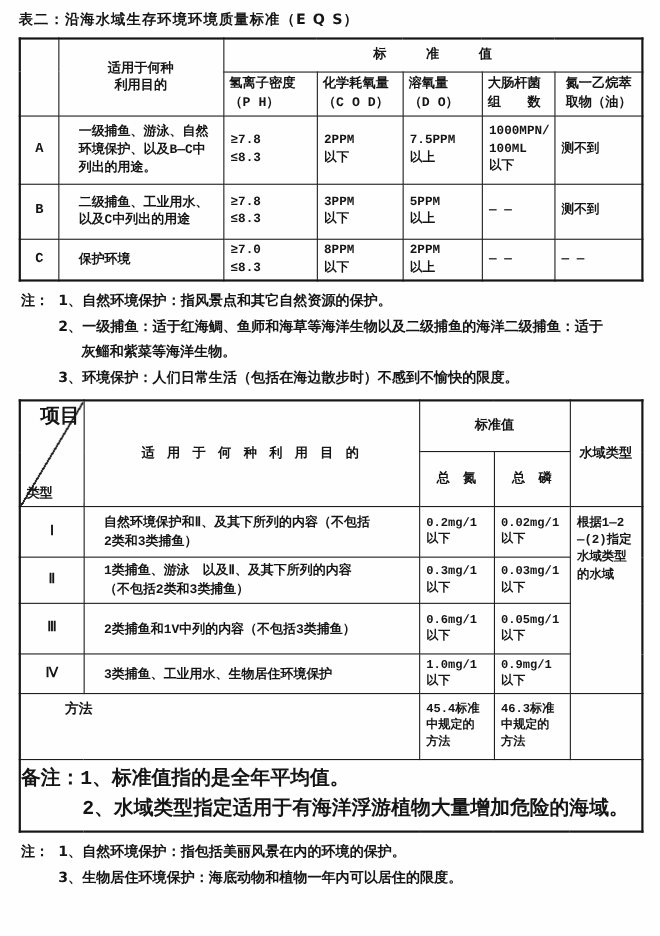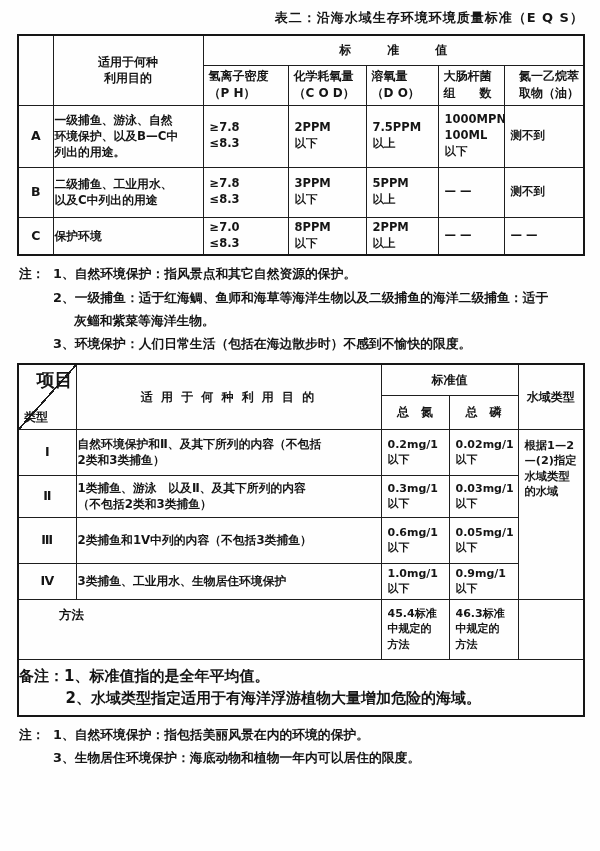--- a/index.html
+++ b/index.html
@@ -6,62 +6,62 @@
   body{
     width:600px;height:851px;
     background:#fefefe;
     color:#151515;
     font-family:"DejaVu Sans","Liberation Sans",sans-serif;
     font-weight:700;
     -webkit-font-smoothing:antialiased;
   }
   .doc{padding:5px 16px 0 17px;}
   .tbl-title{
-    text-align:right;
+    text-align:left;
     font-size:13px;
     letter-spacing:1px;
     margin:4px 0 7px 0;
     white-space:pre-wrap;
   }
   table{
     border-collapse:collapse;
     table-layout:fixed;
     width:566px;
   }
   td{
     border:1.6px solid #1e1e1e;
     padding:2px 4px;
     vertical-align:middle;
     font-size:11.5px;
     line-height:1.38;
     white-space:pre-wrap;
     overflow:hidden;
   }
-  .outer{border:2px solid #161616;}
+  .outer{border:2px solid #161616;font-family:Liberation Mono, monospace;}
   .c{text-align:center;}
   .lab{text-align:center;font-size:12.5px;}
   .hdr{text-align:center;font-size:12px;}
   .val{padding-left:6px;}
-  .purpose{padding-left:1px;font-size:11.8px;}
+  .purpose{padding-left:18px;font-size:11.8px;}
   
   .diag{
     position:relative;
     padding:0;
     background:
       linear-gradient(to bottom right,
         transparent calc(50% - 0.9px),
         #1e1e1e calc(50% - 0.9px),
         #1e1e1e calc(50% + 0.9px),
         transparent calc(50% + 0.9px));
   }
   .diag .tr{position:absolute;top:3px;right:3px;font-size:18px;}
   .diag .bl{position:absolute;bottom:3px;left:5px;font-size:12px;}
   .method-label{padding-left:40px;font-size:12.5px;}
   .remark-cell{
-    font-size:15px;
+    font-size:18px;
     padding:5px 8px 5px 8px;
     line-height:1.5;
   }
   .hang{padding-left:3.1em;text-indent:-3.1em;}
   
   .notes{
     display:flex;
     font-size:12.8px;
     line-height:1.78;
     margin:7px 0 6px 2px;
@@ -101,21 +101,21 @@
       </tr>
       <tr style="height:40px">
         <td class="hdr" style="text-align:left;padding-left:5px">氢离子密度
 （P H）</td>
         <td class="hdr" style="text-align:left;padding-left:5px">化学耗氧量
 （C O D）</td>
         <td class="hdr" style="text-align:left;padding-left:5px">溶氧量
 （D O）</td>
         <td class="hdr" style="text-align:left;padding-left:5px">大肠杆菌
 组　　数</td>
-        <td class="hdr" style="text-align:right;padding-left:5px">氮一乙烷萃
+        <td class="hdr" style="text-align:center;padding-left:5px">氮一乙烷萃
 取物（油）</td>
       </tr>
       <tr style="height:62px">
         <td class="lab">A</td>
         <td class="purpose">一级捕鱼、游泳、自然
 环境保护、以及B—C中
 列出的用途。</td>
         <td class="val">≥7.8
 ≤8.3</td>
         <td class="val">2PPM

